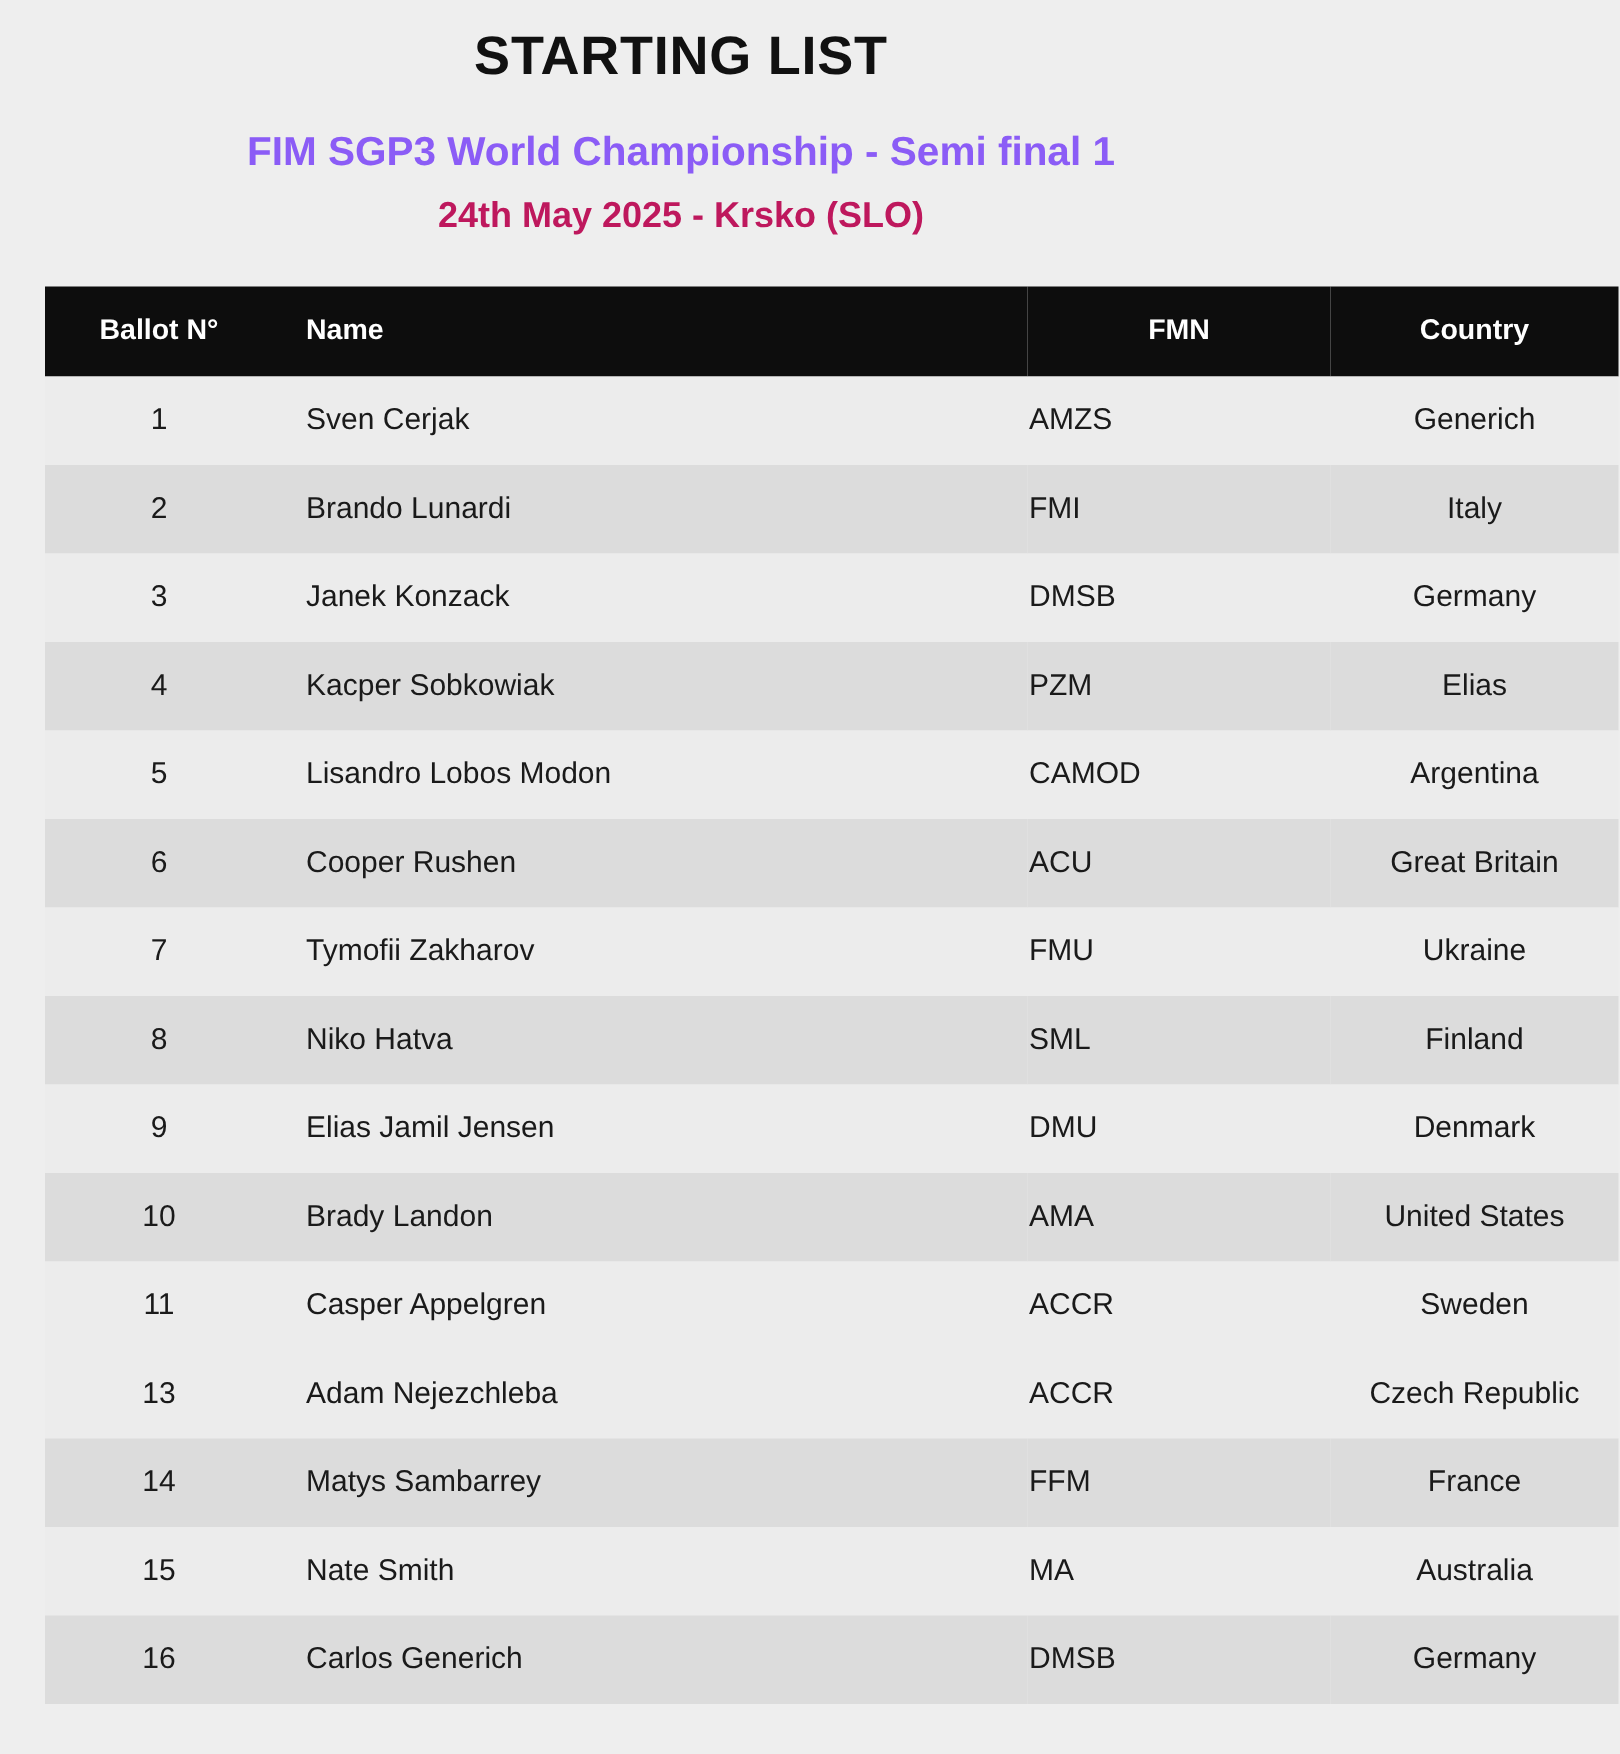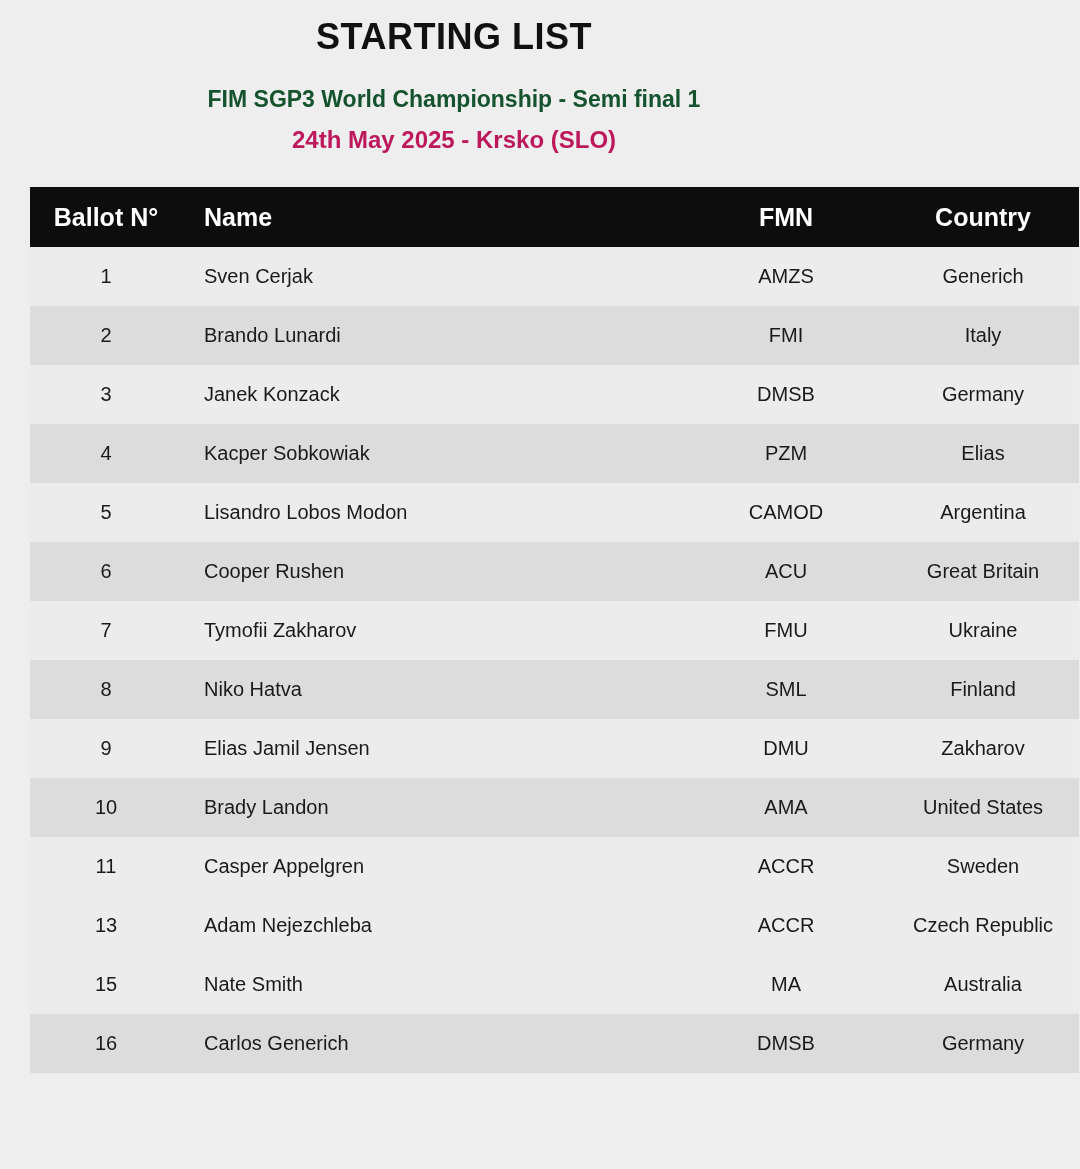--- a/index.html
+++ b/index.html
@@ -27,63 +27,63 @@
   }
   .main-title {
     font-size: 36px;
     font-weight: bold;
     letter-spacing: 0.5px;
     margin: 0;
     padding-top: 6px;
     color: #111;
   }
   .sub-title {
-    font-size: 23px;
+    font-size: 27px;
     font-weight: bold;
     margin: 0;
     padding-top: 28px;
-    color: #14532d;
+    color: #8b5cf6;
   }
   .date-line {
     font-size: 24px;
     font-weight: bold;
     margin: 0;
     padding-top: 13px;
     color: #be185d;
   }
   .table-wrap {
     margin: 33px 30px 0 30px;
   }
   table.start-list {
     width: 1020px;
     border-collapse: collapse;
     table-layout: fixed;
   }
   table.start-list thead th {
     background: #0d0d0d;
     color: #ffffff;
-    font-size: 25px;
+    font-size: 19px;
     font-weight: bold;
     height: 58px;
     vertical-align: middle;
   }
   th.col-ballot { width: 150px; text-align: center; }
   th.col-name   { width: 480px; text-align: left; padding-left: 22px; }
   th.col-fmn    { width: 200px; text-align: center; }
   th.col-country{ width: 190px; text-align: center; }
 
   table.start-list tbody td {
     height: 57px;
     font-size: 20px;
     vertical-align: middle;
     color: #1a1a1a;
   }
   td.c-ballot { text-align: center; width: 150px; }
   td.c-name   { text-align: left; padding-left: 22px; width: 480px; }
-  td.c-fmn    { text-align: center; width: 200px; }
+  td.c-fmn    { text-align: left; width: 200px; }
   td.c-country{ text-align: center; width: 190px; }
 
   tbody tr.odd  { background: #ececec; }
   tbody tr.even { background: #dcdcdc; }
 </style>
 </head>
 <body>
 
 <div class="page">
 
@@ -149,40 +149,46 @@
         <tr class="even">
           <td class="c-ballot">8</td>
           <td class="c-name">Niko Hatva</td>
           <td class="c-fmn">SML</td>
           <td class="c-country">Finland</td>
         </tr>
         <tr class="odd">
           <td class="c-ballot">9</td>
           <td class="c-name">Elias Jamil Jensen</td>
           <td class="c-fmn">DMU</td>
-          <td class="c-country">Zakharov</td>
+          <td class="c-country">Denmark</td>
         </tr>
         <tr class="even">
           <td class="c-ballot">10</td>
           <td class="c-name">Brady Landon</td>
           <td class="c-fmn">AMA</td>
           <td class="c-country">United States</td>
         </tr>
         <tr class="odd">
           <td class="c-ballot">11</td>
           <td class="c-name">Casper Appelgren</td>
           <td class="c-fmn">ACCR</td>
           <td class="c-country">Sweden</td>
         </tr>
         <tr class="odd">
           <td class="c-ballot">13</td>
           <td class="c-name">Adam Nejezchleba</td>
           <td class="c-fmn">ACCR</td>
           <td class="c-country">Czech Republic</td>
         </tr>
+        <tr class="even">
+          <td class="c-ballot">14</td>
+          <td class="c-name">Matys Sambarrey</td>
+          <td class="c-fmn">FFM</td>
+          <td class="c-country">France</td>
+        </tr>
         <tr class="odd">
           <td class="c-ballot">15</td>
           <td class="c-name">Nate Smith</td>
           <td class="c-fmn">MA</td>
           <td class="c-country">Australia</td>
         </tr>
         <tr class="even">
           <td class="c-ballot">16</td>
           <td class="c-name">Carlos Generich</td>
           <td class="c-fmn">DMSB</td>

